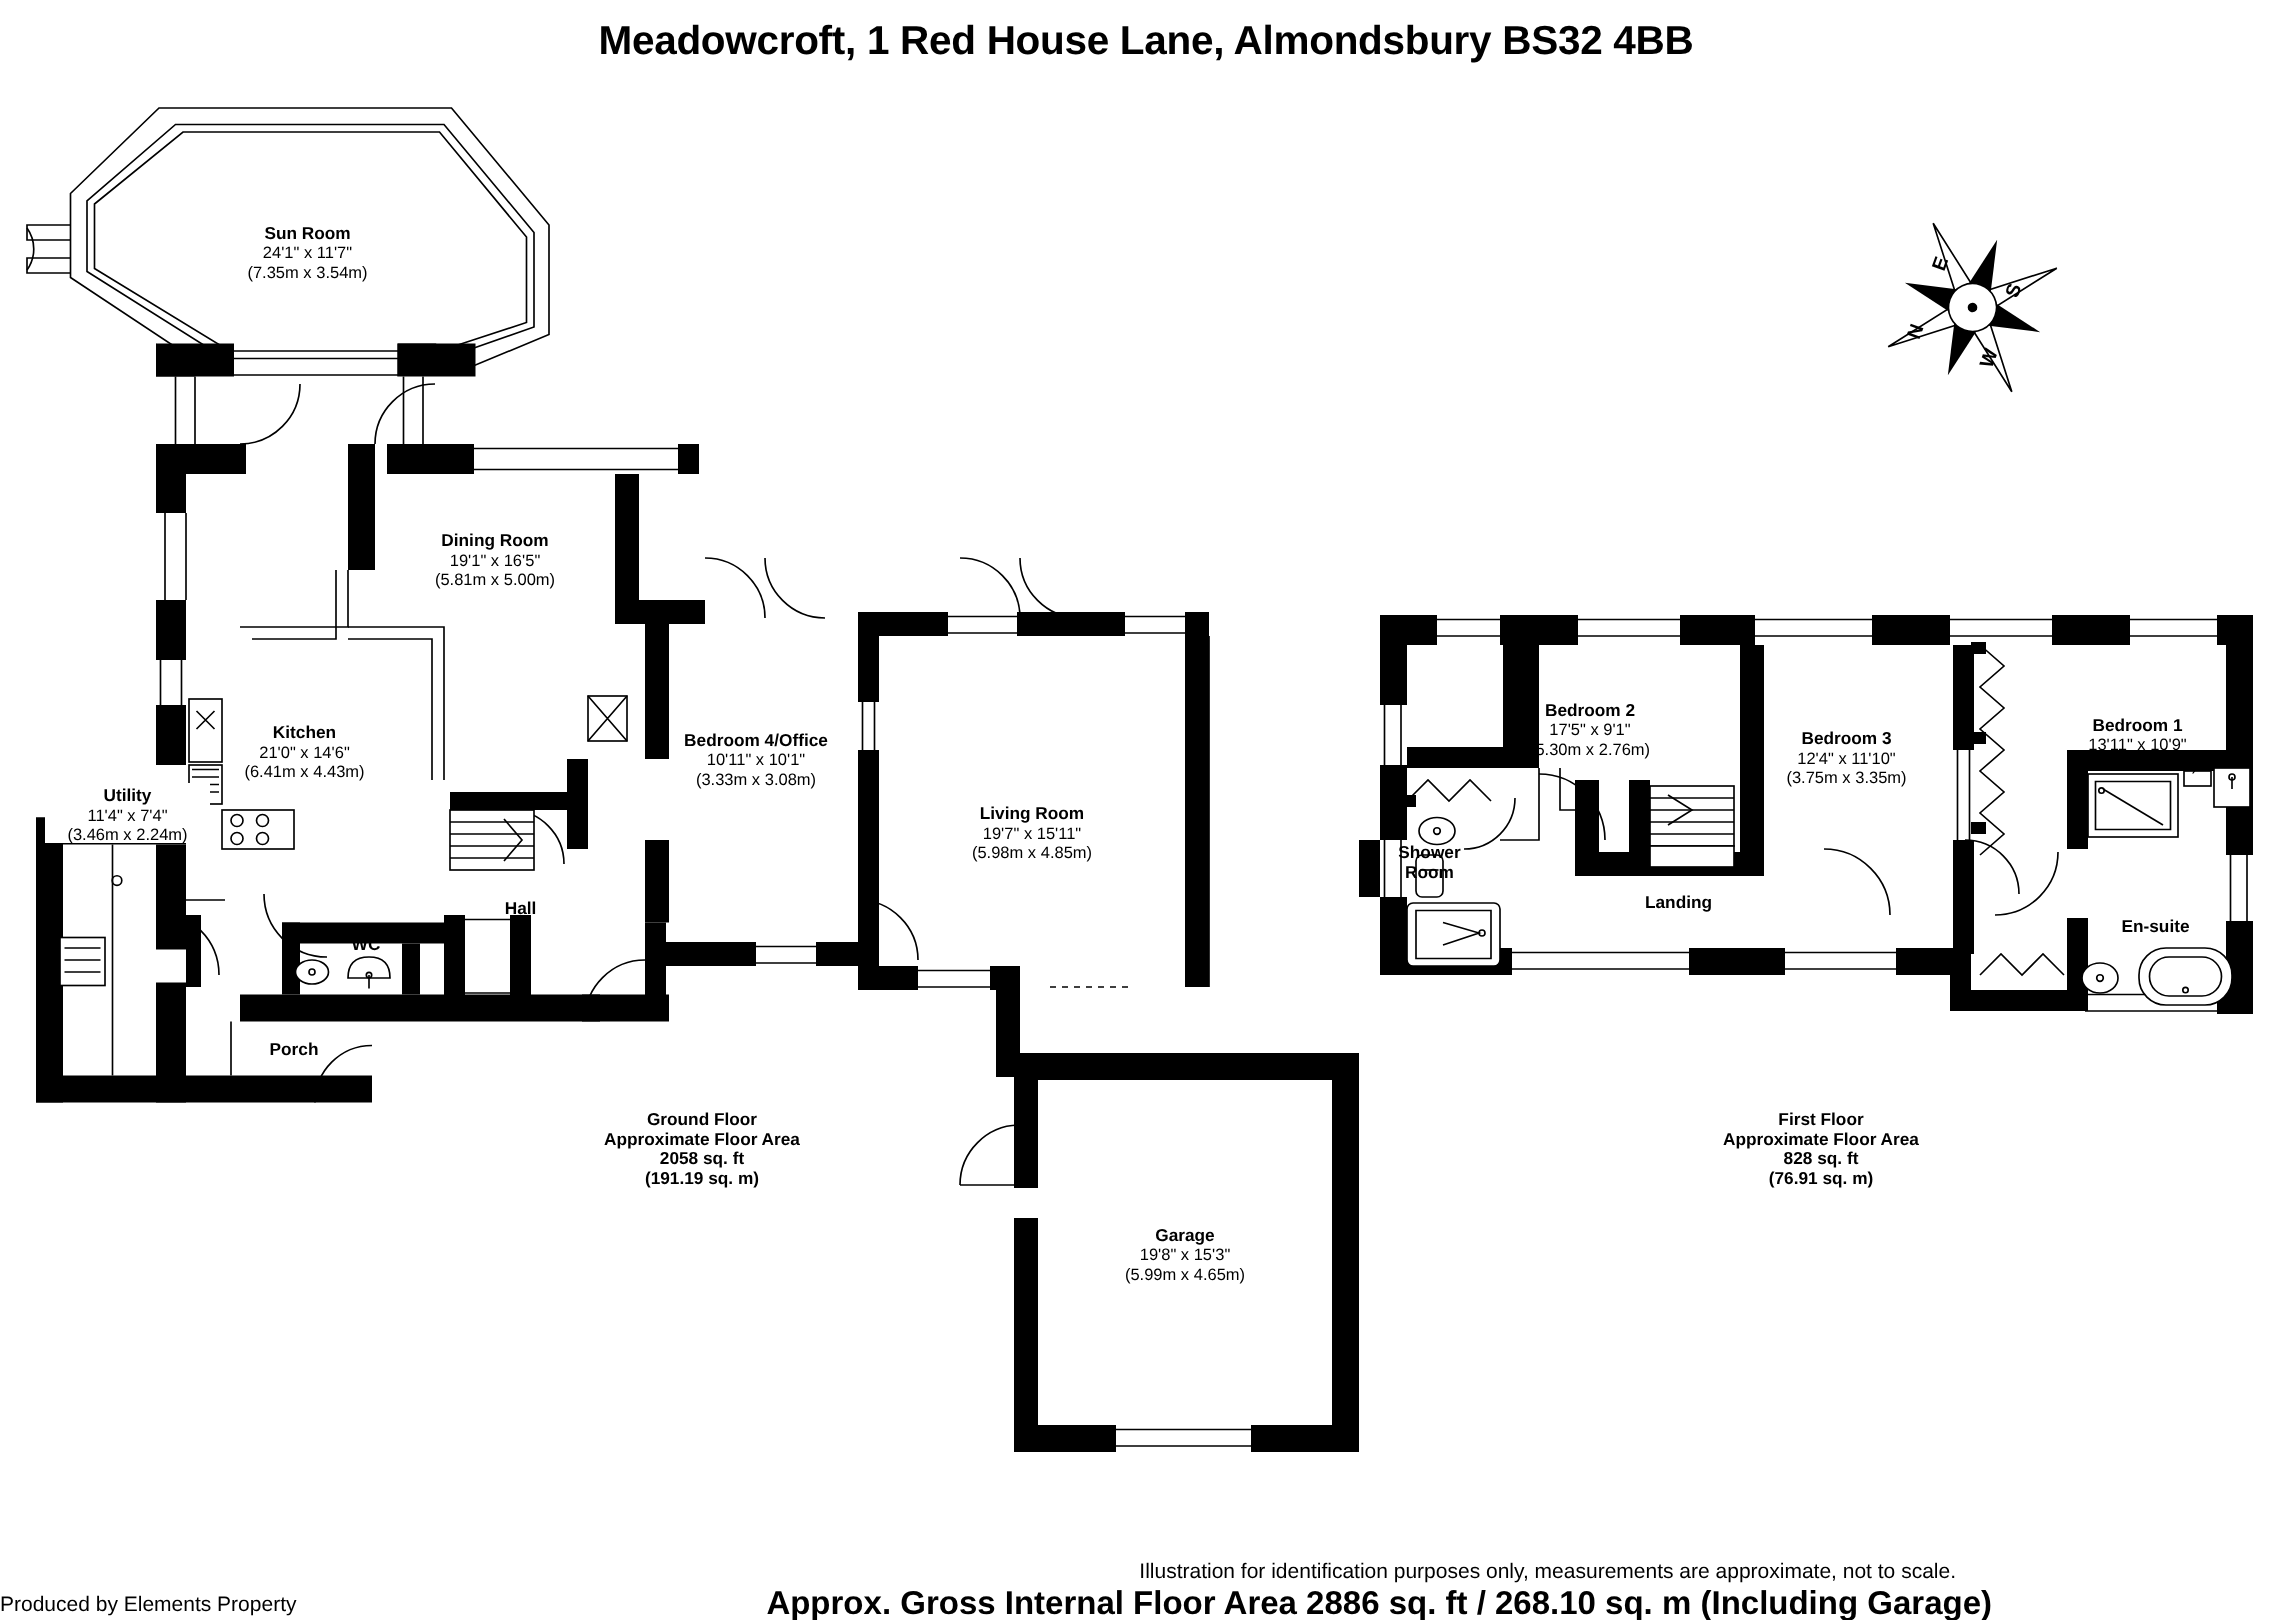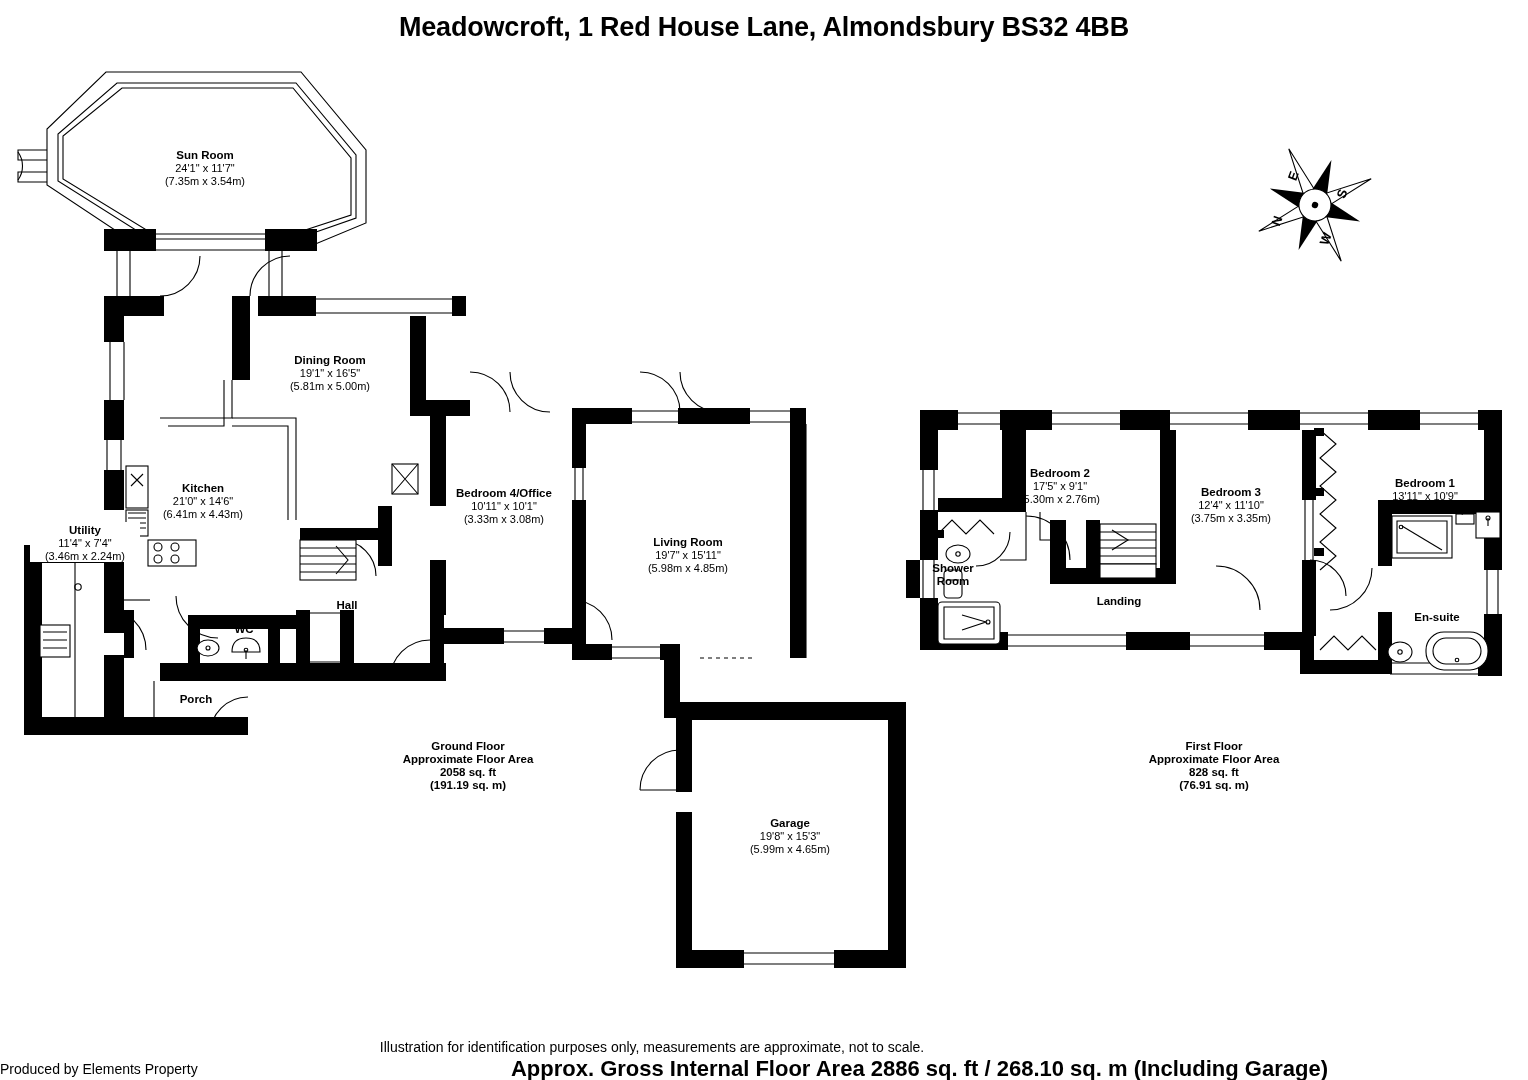--- a/index.html
+++ b/index.html
@@ -40,21 +40,21 @@
     text-align: right;
     font-size: 22px;
     font-weight: bold;
     margin-top: 48px;
   }
   .footer-sub {
     position: absolute;
     left: 0;
     top: 1039px;
     width: 1304px;
-    text-align: center;
+    text-align: right;
     font-size: 14px;
   }
   .footer-sub2 {
     position: absolute;
     left: 0;
     top: 1061px;
     width: 1528px;
     text-align: left;
     font-size: 14px;
   }

